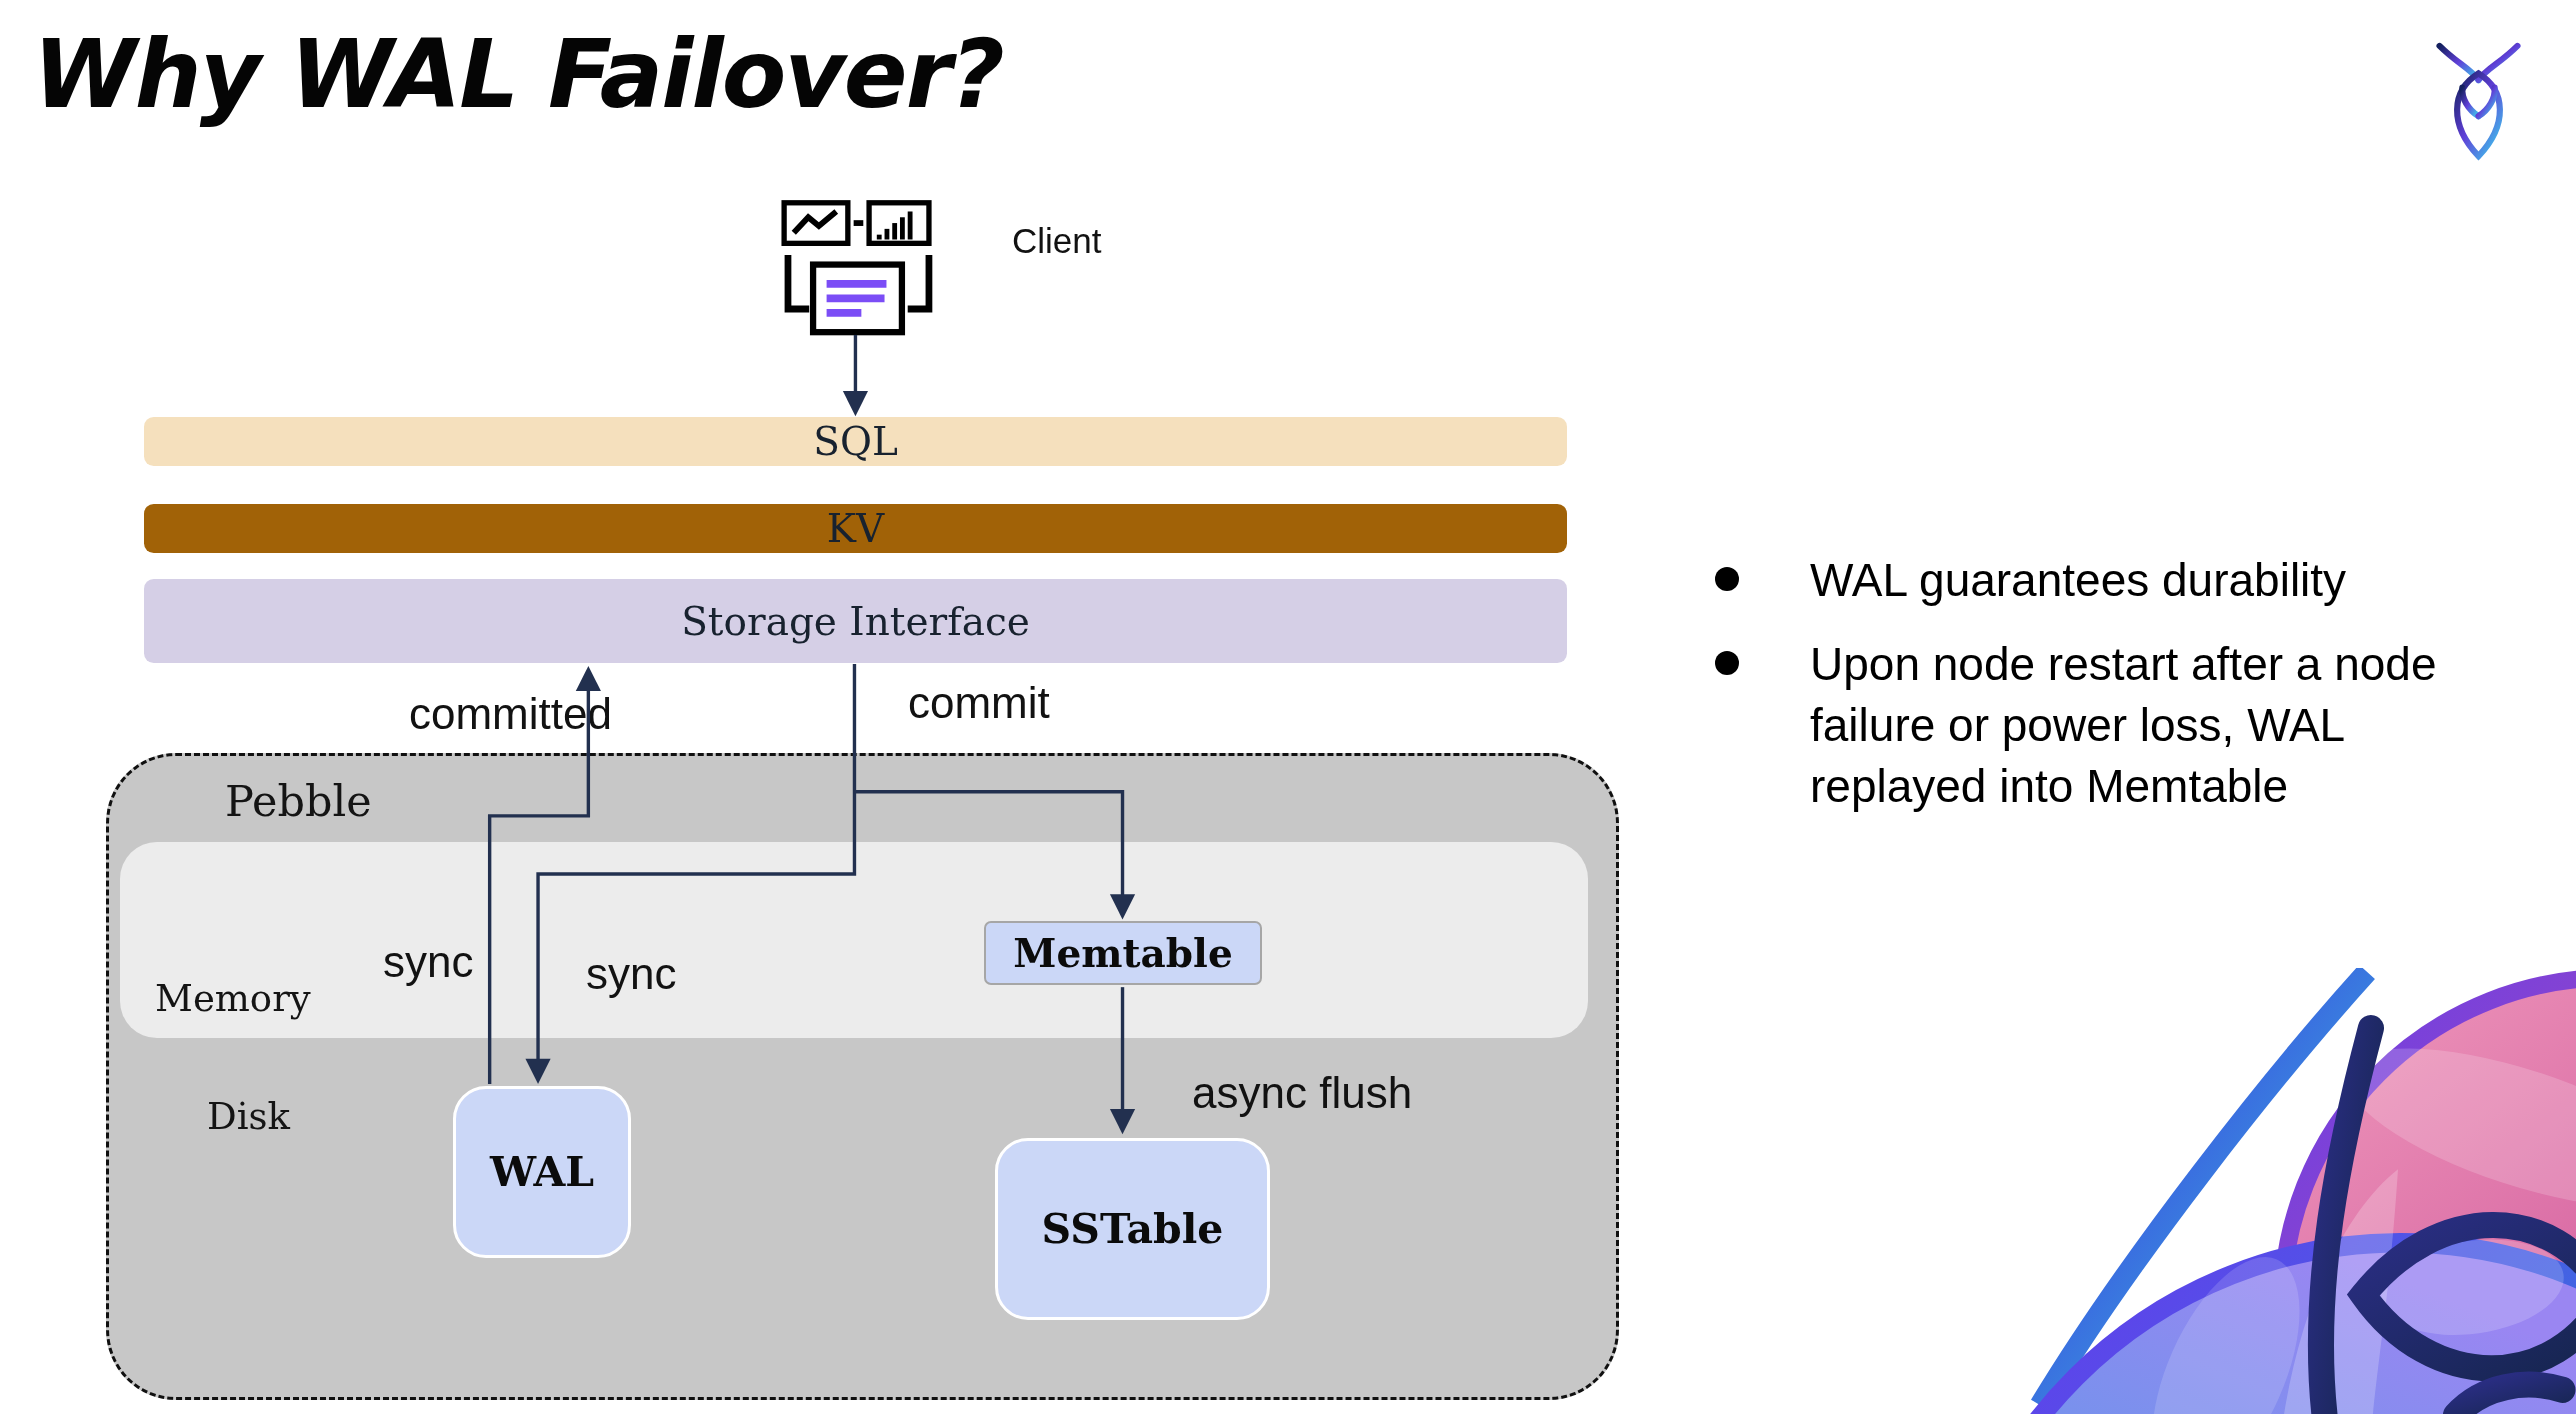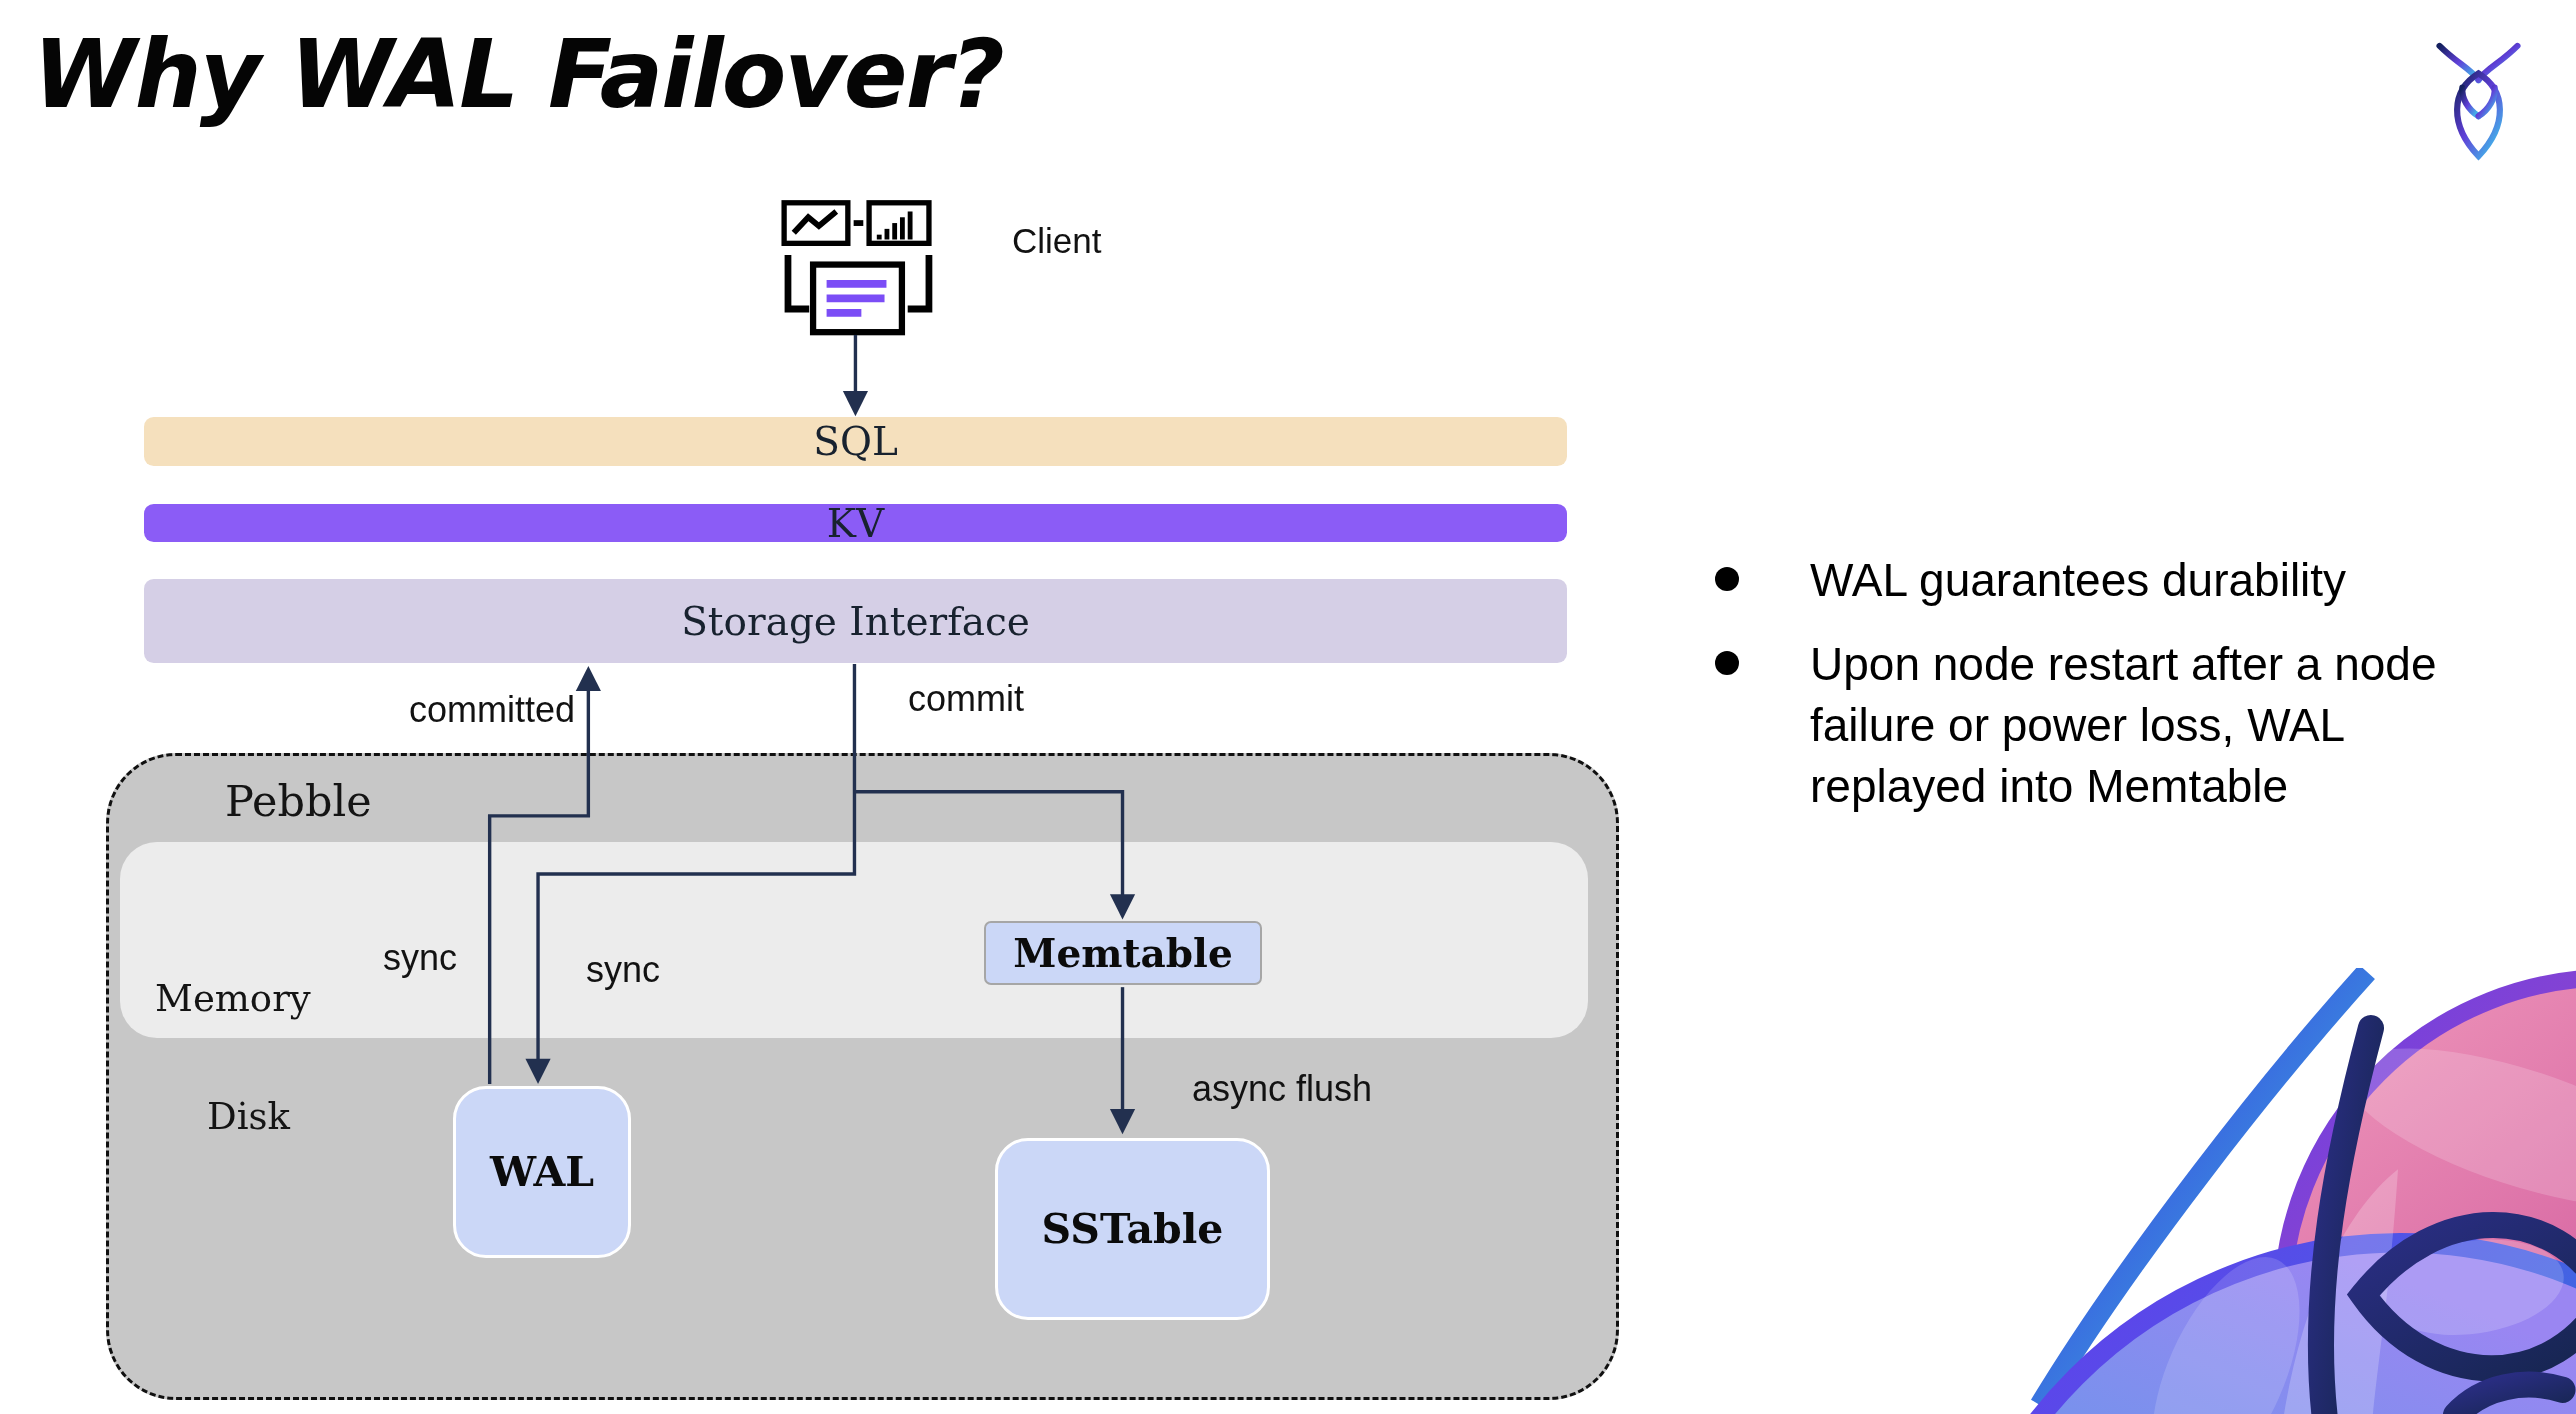--- a/index.html
+++ b/index.html
@@ -16,25 +16,25 @@
     font-size:94px; letter-spacing:-1.9px; color:#050505; line-height:1.2;font-style:italic;
   }
 
   
   .layer {
     left:144px; width:1423px; border-radius:9.7px;
     display:flex; align-items:center; justify-content:center;
     font-family:"DejaVu Serif", serif; font-size:39px; color:#18222f;
   }
   .layer-sql     { top:417px; height:49px; background:#f5e0bd; }
-  .layer-kv      { top:504px; height:38px; background:#8b5cf6; }
+  .layer-kv      { top:504px; height:49px; background:#a16207; }
   .layer-storage { top:579px; height:84px; background:#d5cfe6; }
 
   
-  .flowlabel { font-size:36px; color:#121212; white-space:nowrap; }
+  .flowlabel { font-size:44px; color:#121212; white-space:nowrap; }
   .lbl-client    { left:1012px; top:221px; font-size:35px; }
   .lbl-committed { left:409px;  top:689px; }
   .lbl-commit    { left:908px;  top:678px; }
   .lbl-sync-l    { left:383px;  top:937px; }
   .lbl-sync-r    { left:586px;  top:949px; }
   .lbl-flush     { left:1192px; top:1068px; }
 
   
   .pebble {
     left:106px; top:753px; width:1513px; height:647px;

